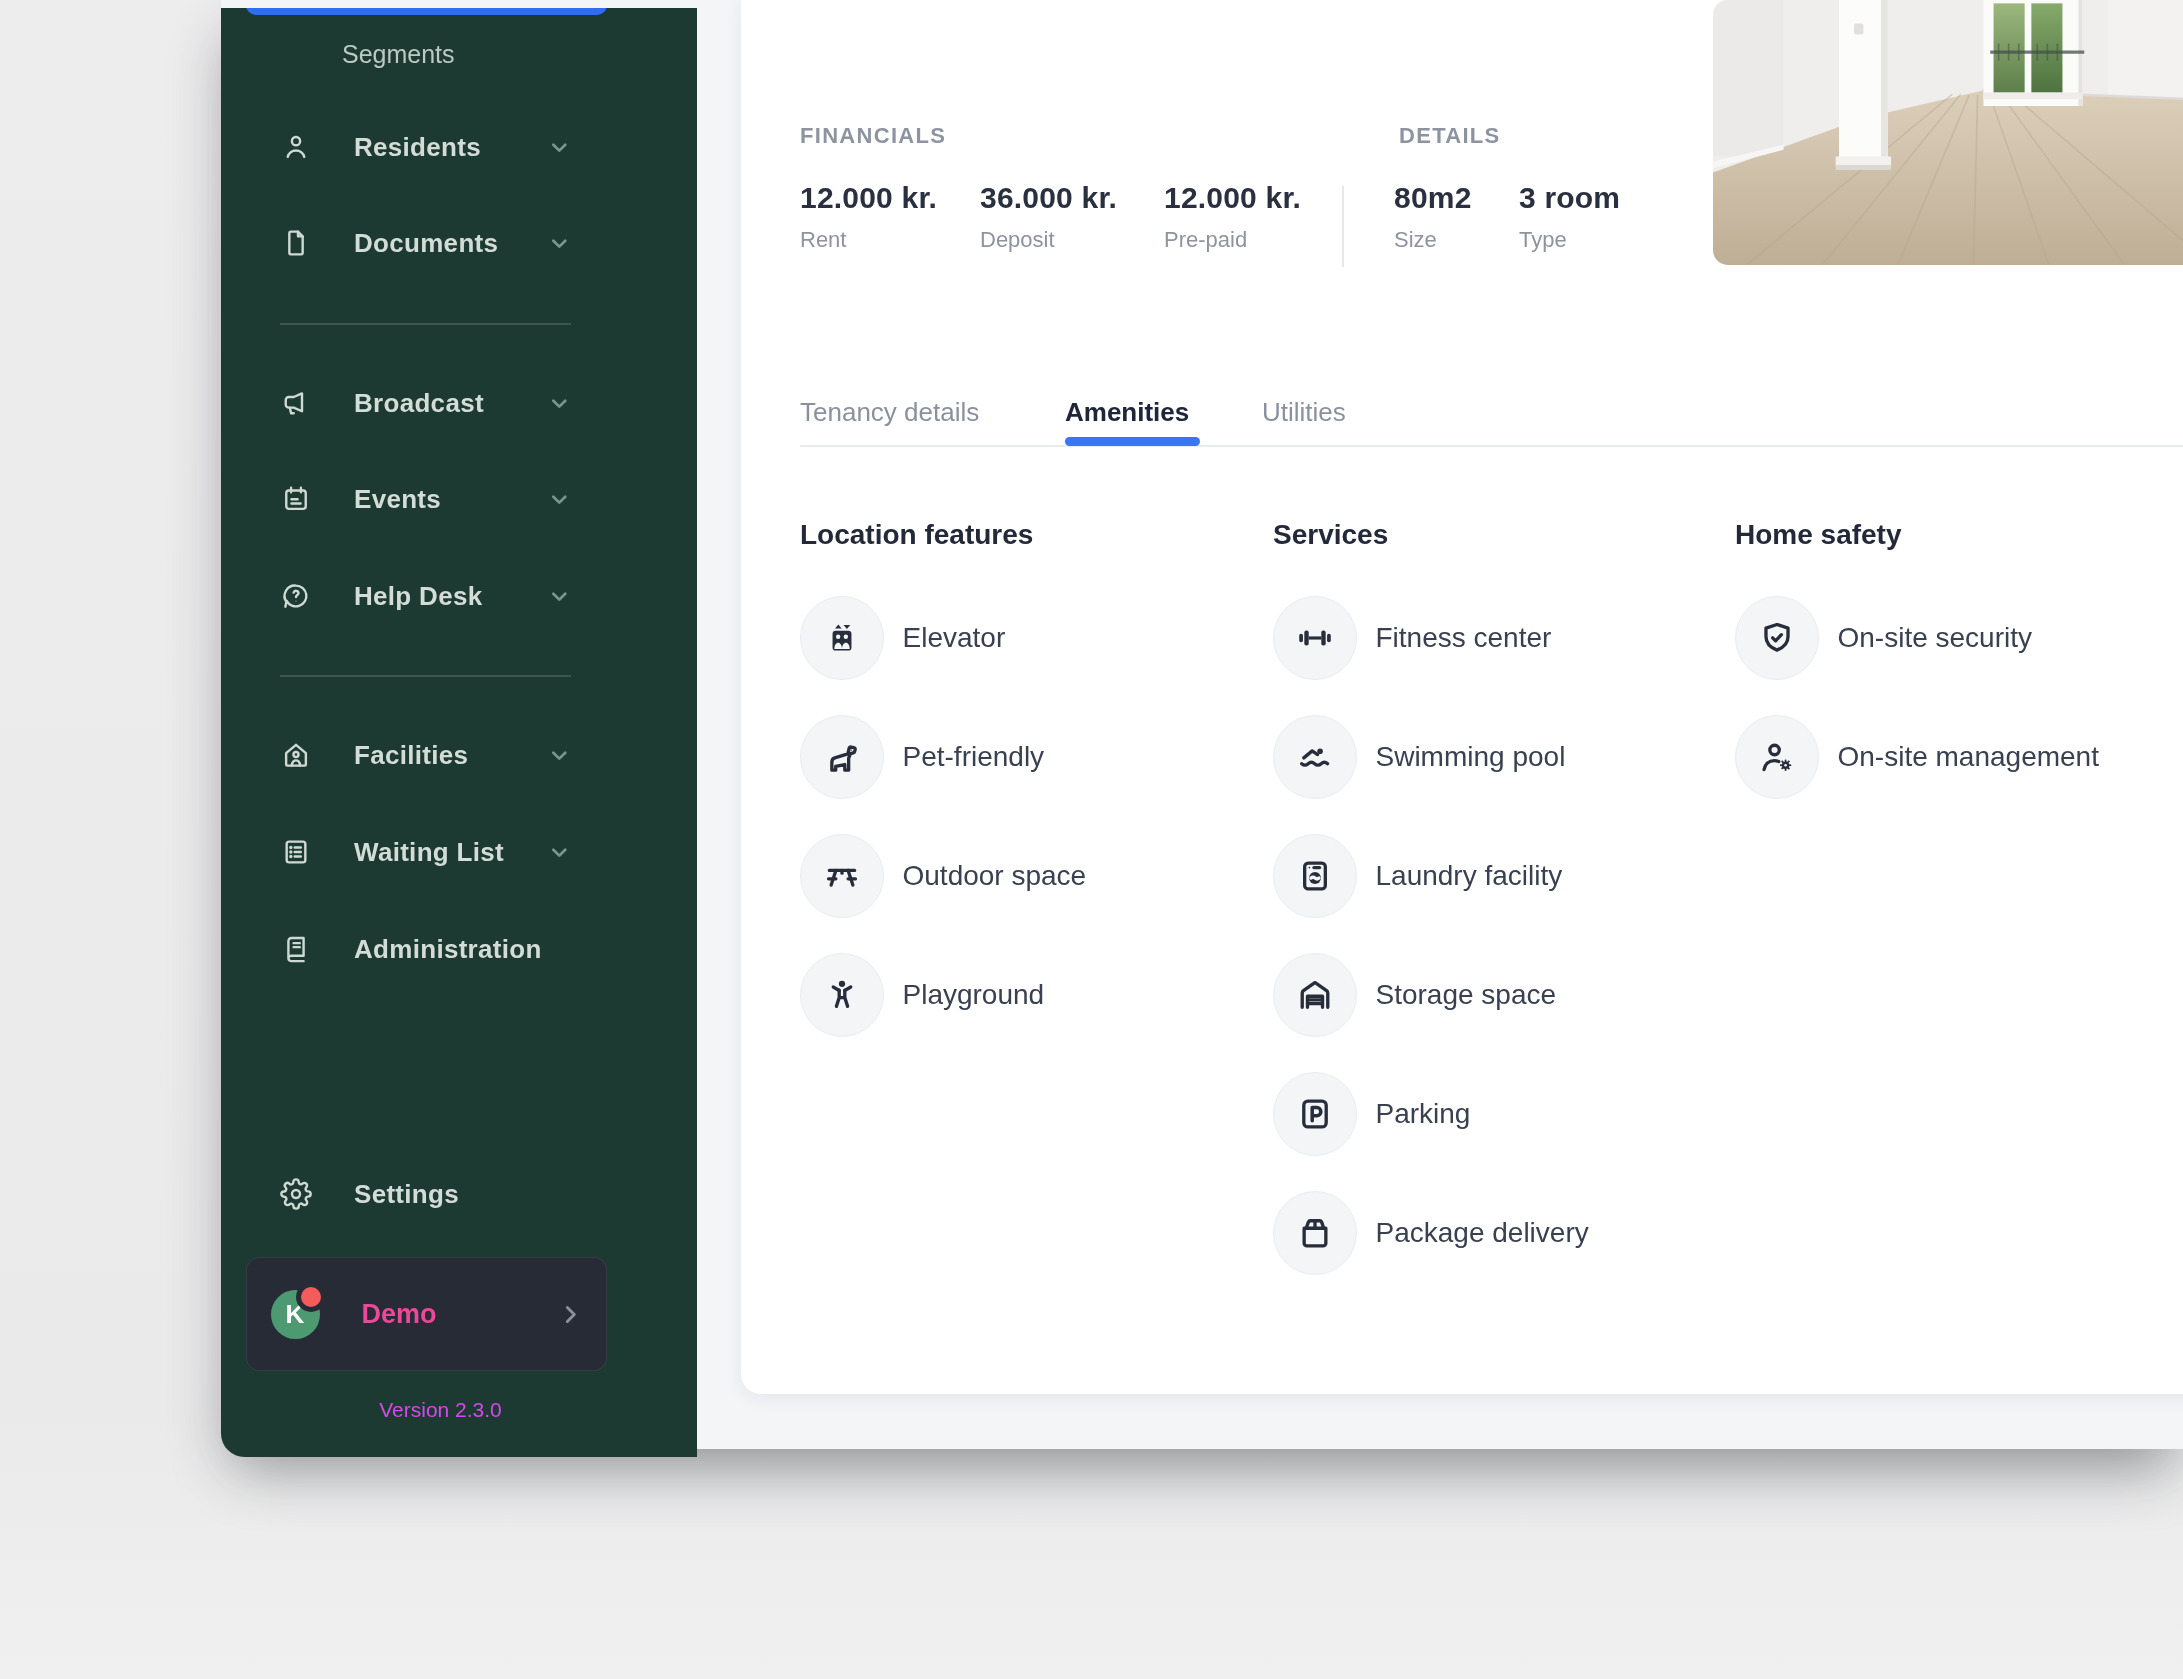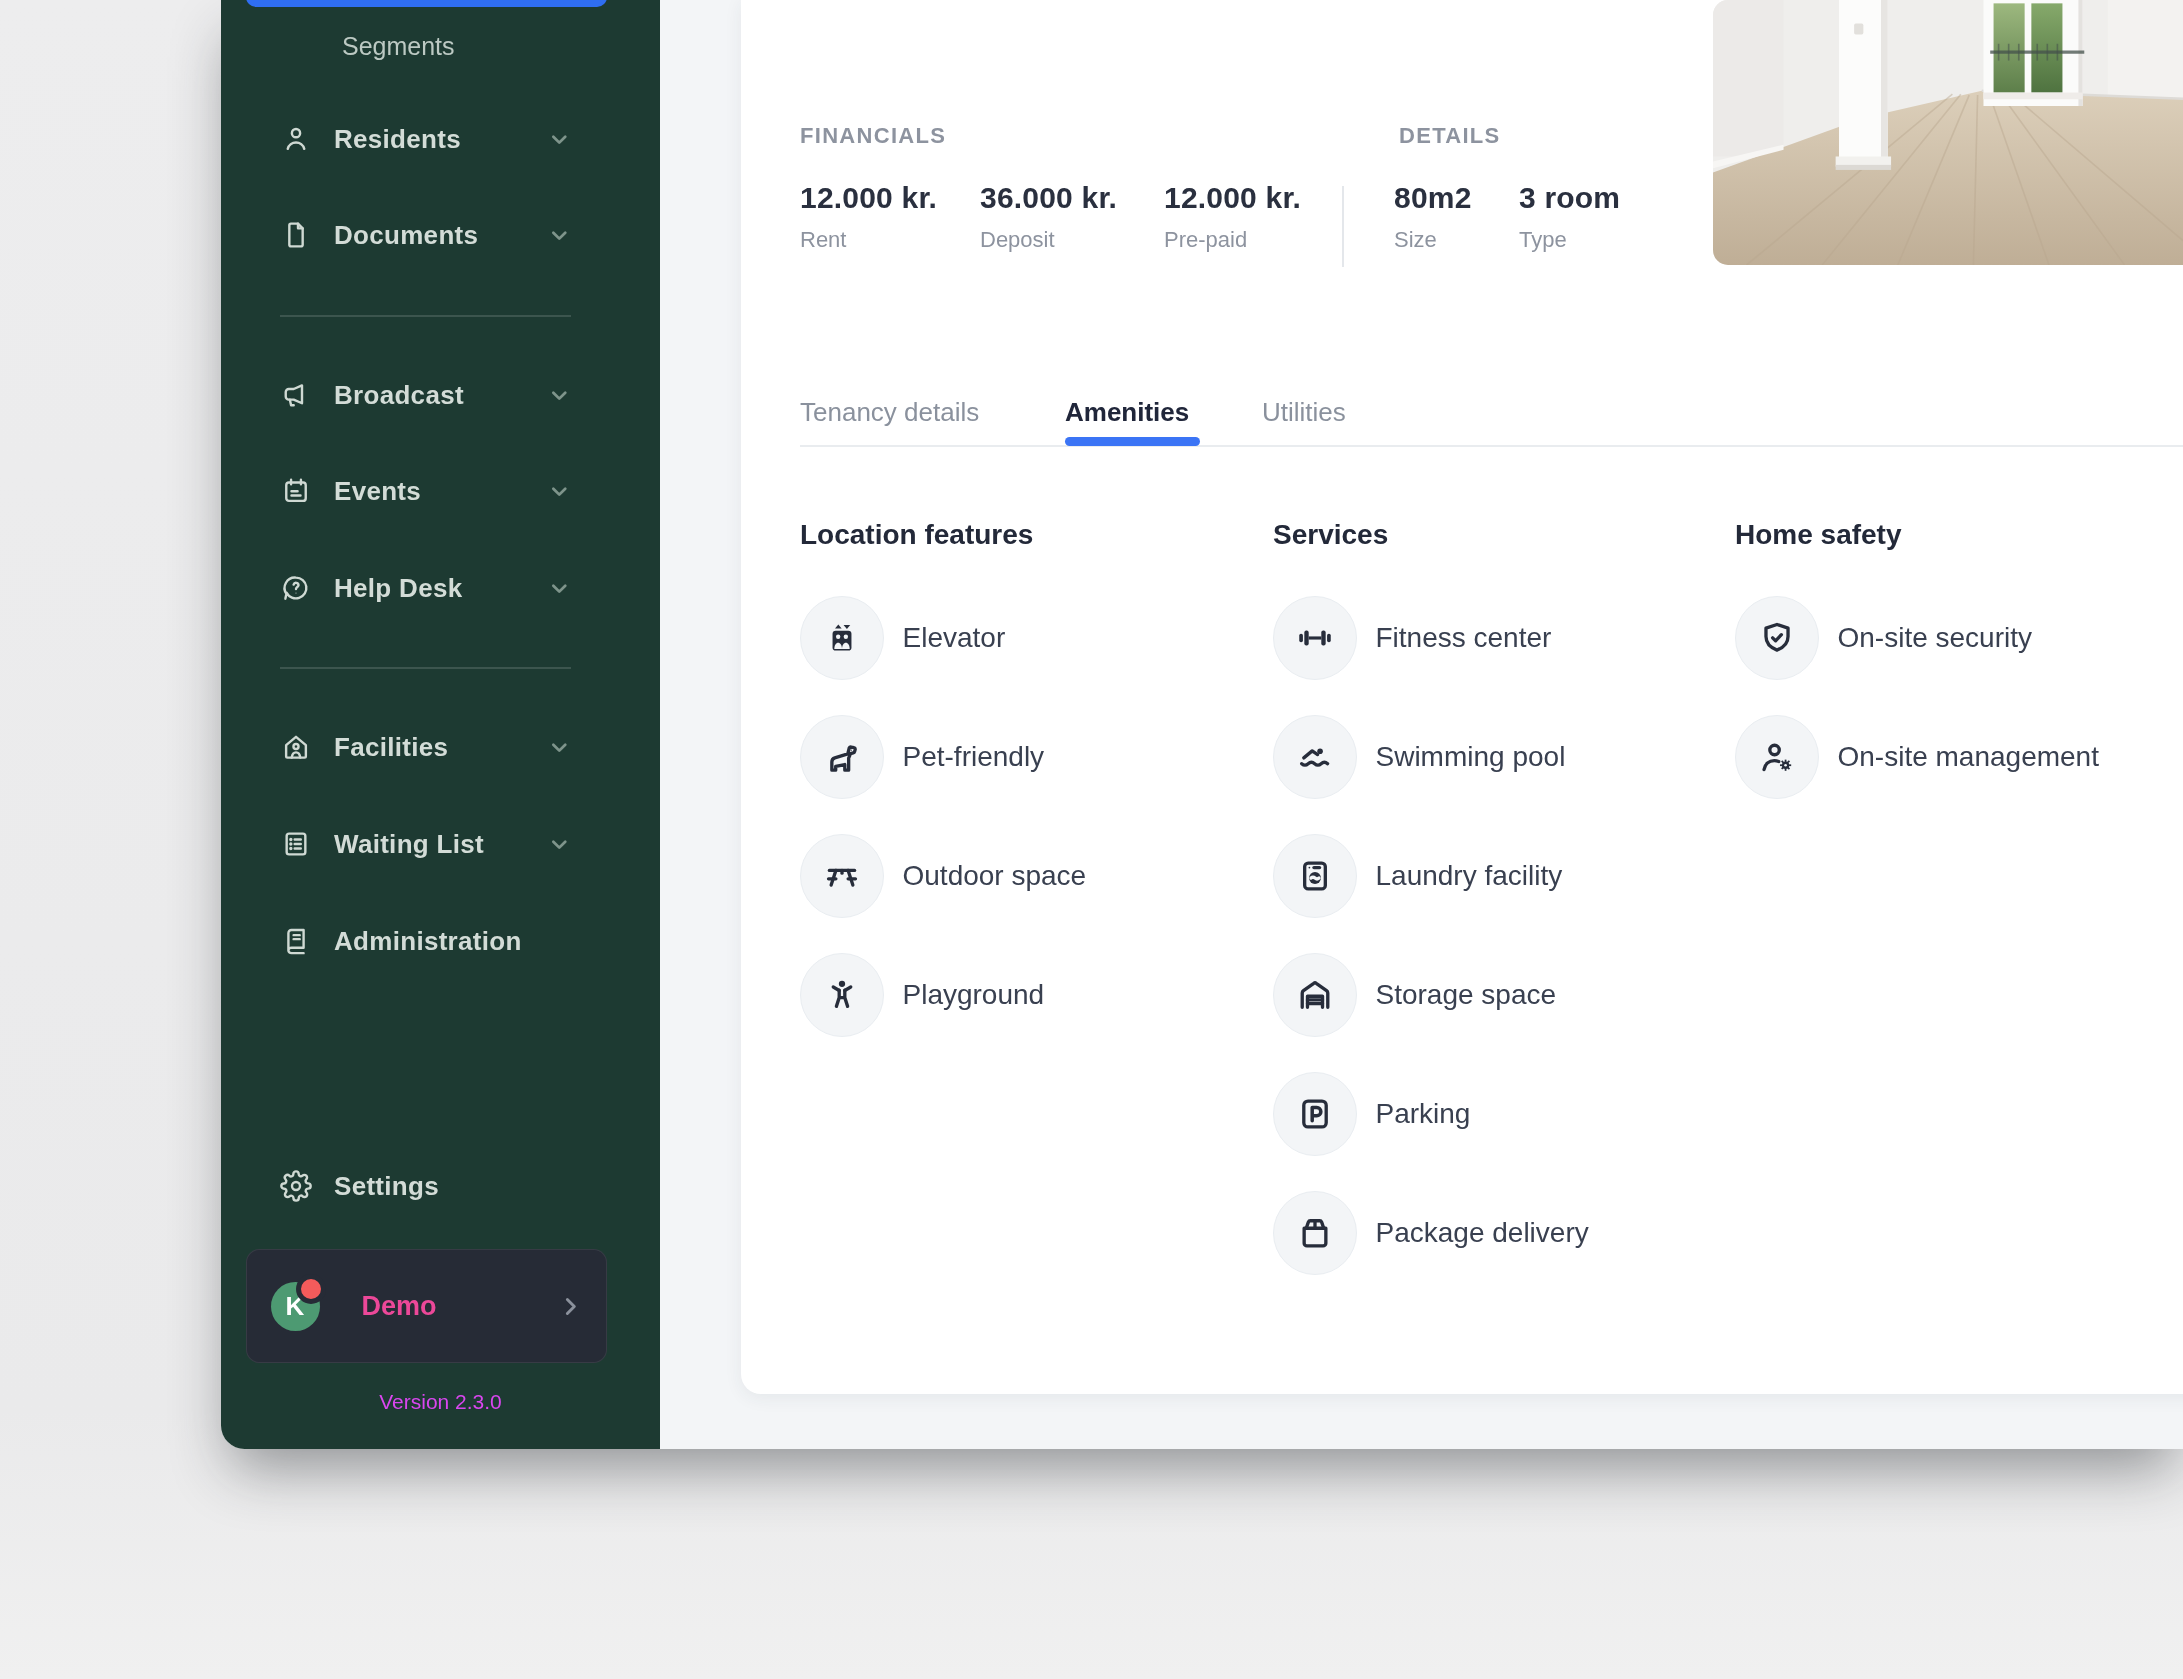--- a/index.html
+++ b/index.html
@@ -4,28 +4,28 @@
 <style>
   html,body{margin:0;padding:0;background:#ededee;}
   .stage{position:relative;width:2183px;height:1679px;overflow:hidden;
          font-family:"Liberation Sans","DejaVu Sans",sans-serif;
          background:linear-gradient(180deg,#ededee 0%,#eaeaeb 84%,#f0f0f0 100%);}
   
   .app-window{position:absolute;left:221px;top:0;width:1962px;height:1449px;
               background:#f3f5f7;border-radius:0 0 0 23.5px;
               box-shadow:0 28.6px 59px -10px rgba(35,40,45,.45);}
   
-  .sidebar{position:absolute;left:0;top:0;width:439px;height:1449px;
+  .sidebar{position:absolute;left:0;top:8px;width:476px;height:1449px;
            background:#1d3a32;border-radius:0 0 0 23.5px;overflow:hidden;}
   .active-pill{position:absolute;left:25px;top:-22px;width:361px;height:28.6px;
                border-radius:10px;background:#2f6ef2;}
   .sub-item{position:absolute;left:121px;top:25px;height:42px;line-height:42px;
             font-size:25px;color:#bcc9c3;}
   .nav-item{position:absolute;left:59px;width:294px;height:54px;display:flex;
-            align-items:center;color:#d3dcd7;cursor:pointer;}
+            align-items:center;color:#d3dcd7;cursor:pointer;gap:20px;}
   .nav-item .nicon{width:32px;height:32px;flex:none;}
   .nav-item .nicon svg{width:32px;height:32px;stroke:#cfd9d3;fill:none;
             stroke-width:1.8;stroke-linecap:round;stroke-linejoin:round;}
   .nav-item .nlabel{margin-left:22px;font-size:26px;font-weight:bold;letter-spacing:0.3px;}
   .nav-item .chev{margin-left:auto;width:28.6px;height:28.6px;}
   .nav-item .chev svg{width:28.6px;height:28.6px;stroke:#7e948b;fill:none;
             stroke-width:2.3;stroke-linecap:round;stroke-linejoin:round;}
   .side-divider{position:absolute;left:59px;width:291px;height:1.7px;
                 background:rgba(255,255,255,.14);}
   .workspace{position:absolute;left:25px;top:1249px;width:361px;height:114px;

